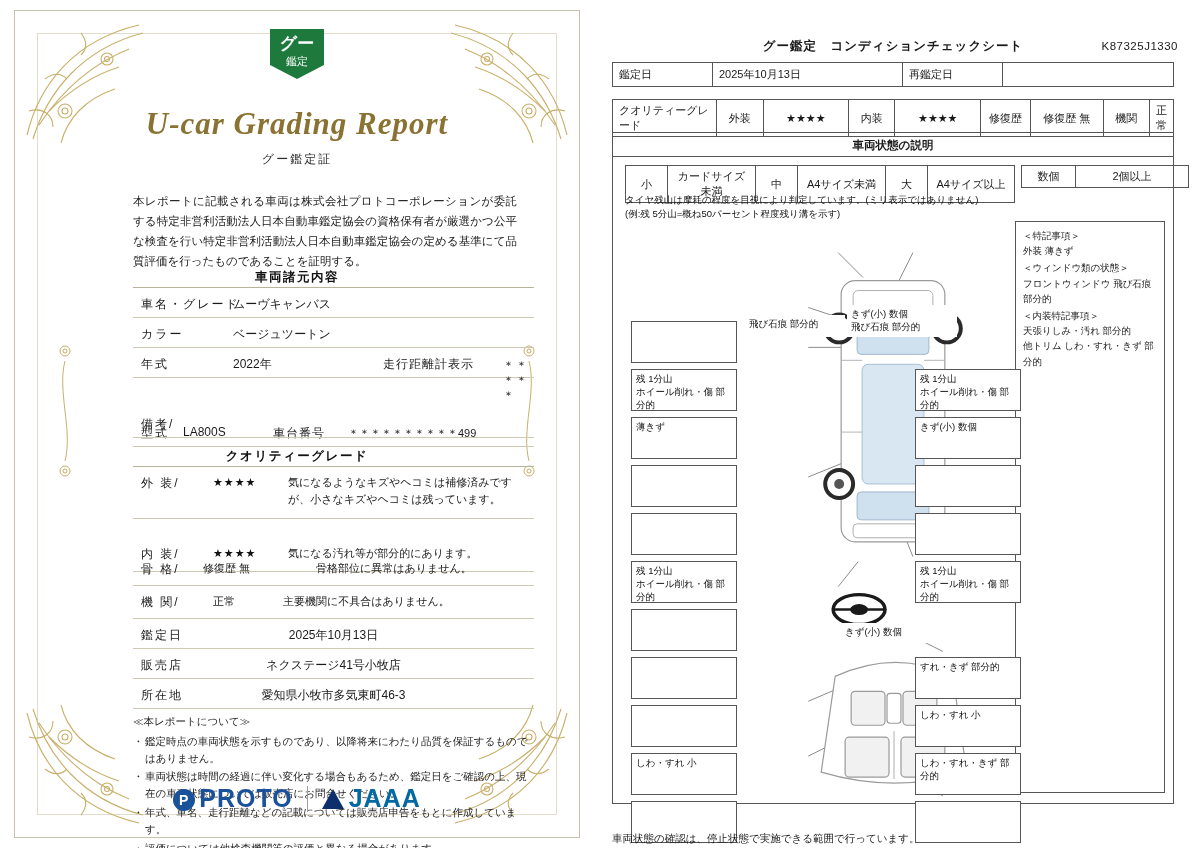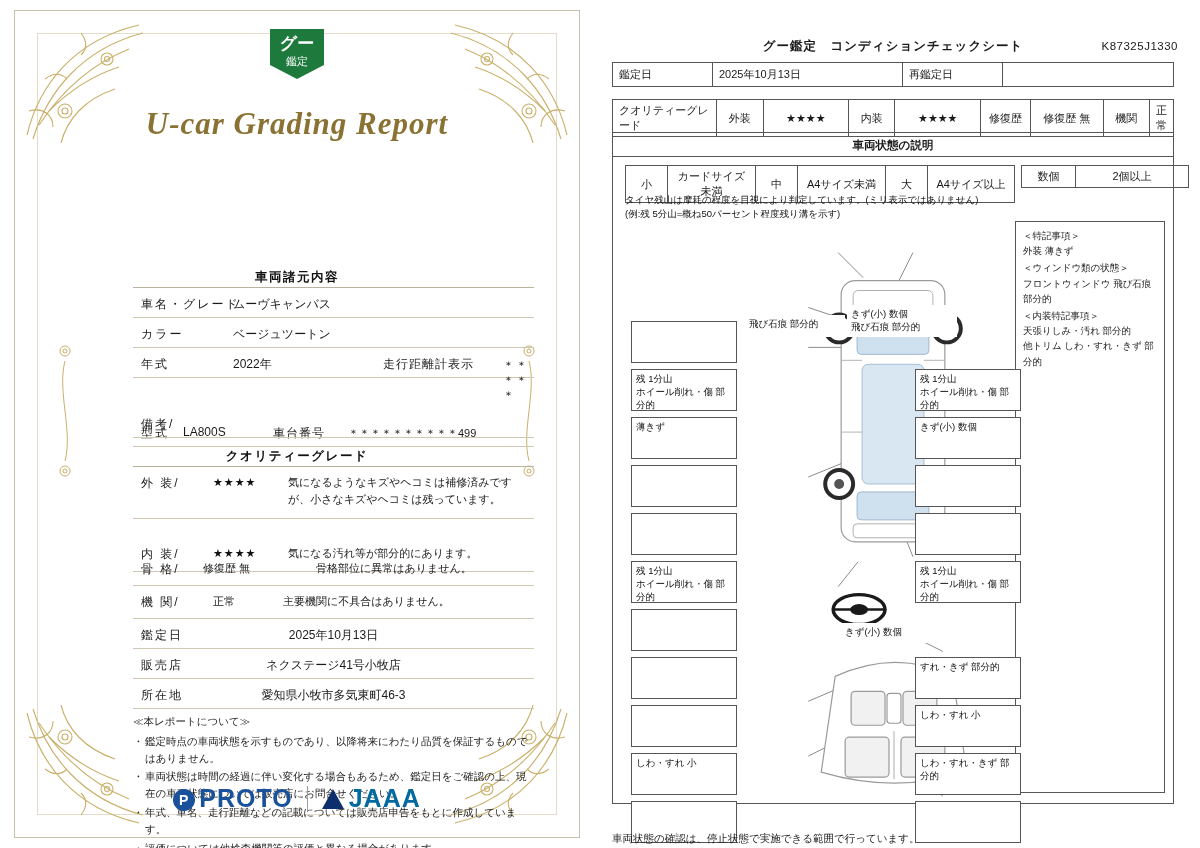--- a/index.html
+++ b/index.html
@@ -236,20 +236,22 @@
       </g>
     </svg>
 
     <svg class="logo-badge" viewBox="0 0 66 58">
       <path d="M6 4 H60 V40 L33 54 L6 40 Z" fill="#1d7a3c"></path>
       <text x="33" y="24" text-anchor="middle" font-family="Liberation Sans, sans-serif" font-size="17" font-weight="bold" fill="#ffffff">グー</text>
       <text x="33" y="40" text-anchor="middle" font-family="Liberation Sans, sans-serif" font-size="11" fill="#ffffff">鑑定</text>
     </svg>
 
     <div class="cert-title">U-car Grading Report</div>
+    <div class="cert-sub">グー鑑定証</div>
+    <div class="cert-body">本レポートに記載される車両は株式会社プロトコーポレーションが委託する特定非営利活動法人日本自動車鑑定協会の資格保有者が厳選かつ公平な検査を行い特定非営利活動法人日本自動車鑑定協会の定める基準にて品質評価を行ったものであることを証明する。</div>
 
     <div class="sec-title" style="top:258px;">車両諸元内容</div>
     <div class="hr" style="left:118px; right:45px; top:276px;"></div>
 
     <div class="row" style="top:277px;text-decoration:underline;">
       <span class="lbl">車名・グレード</span>
       <span class="val">ムーヴキャンバス</span>
     </div>
     <div class="row" style="top:307px;">
       <span class="lbl">カラー</span>

